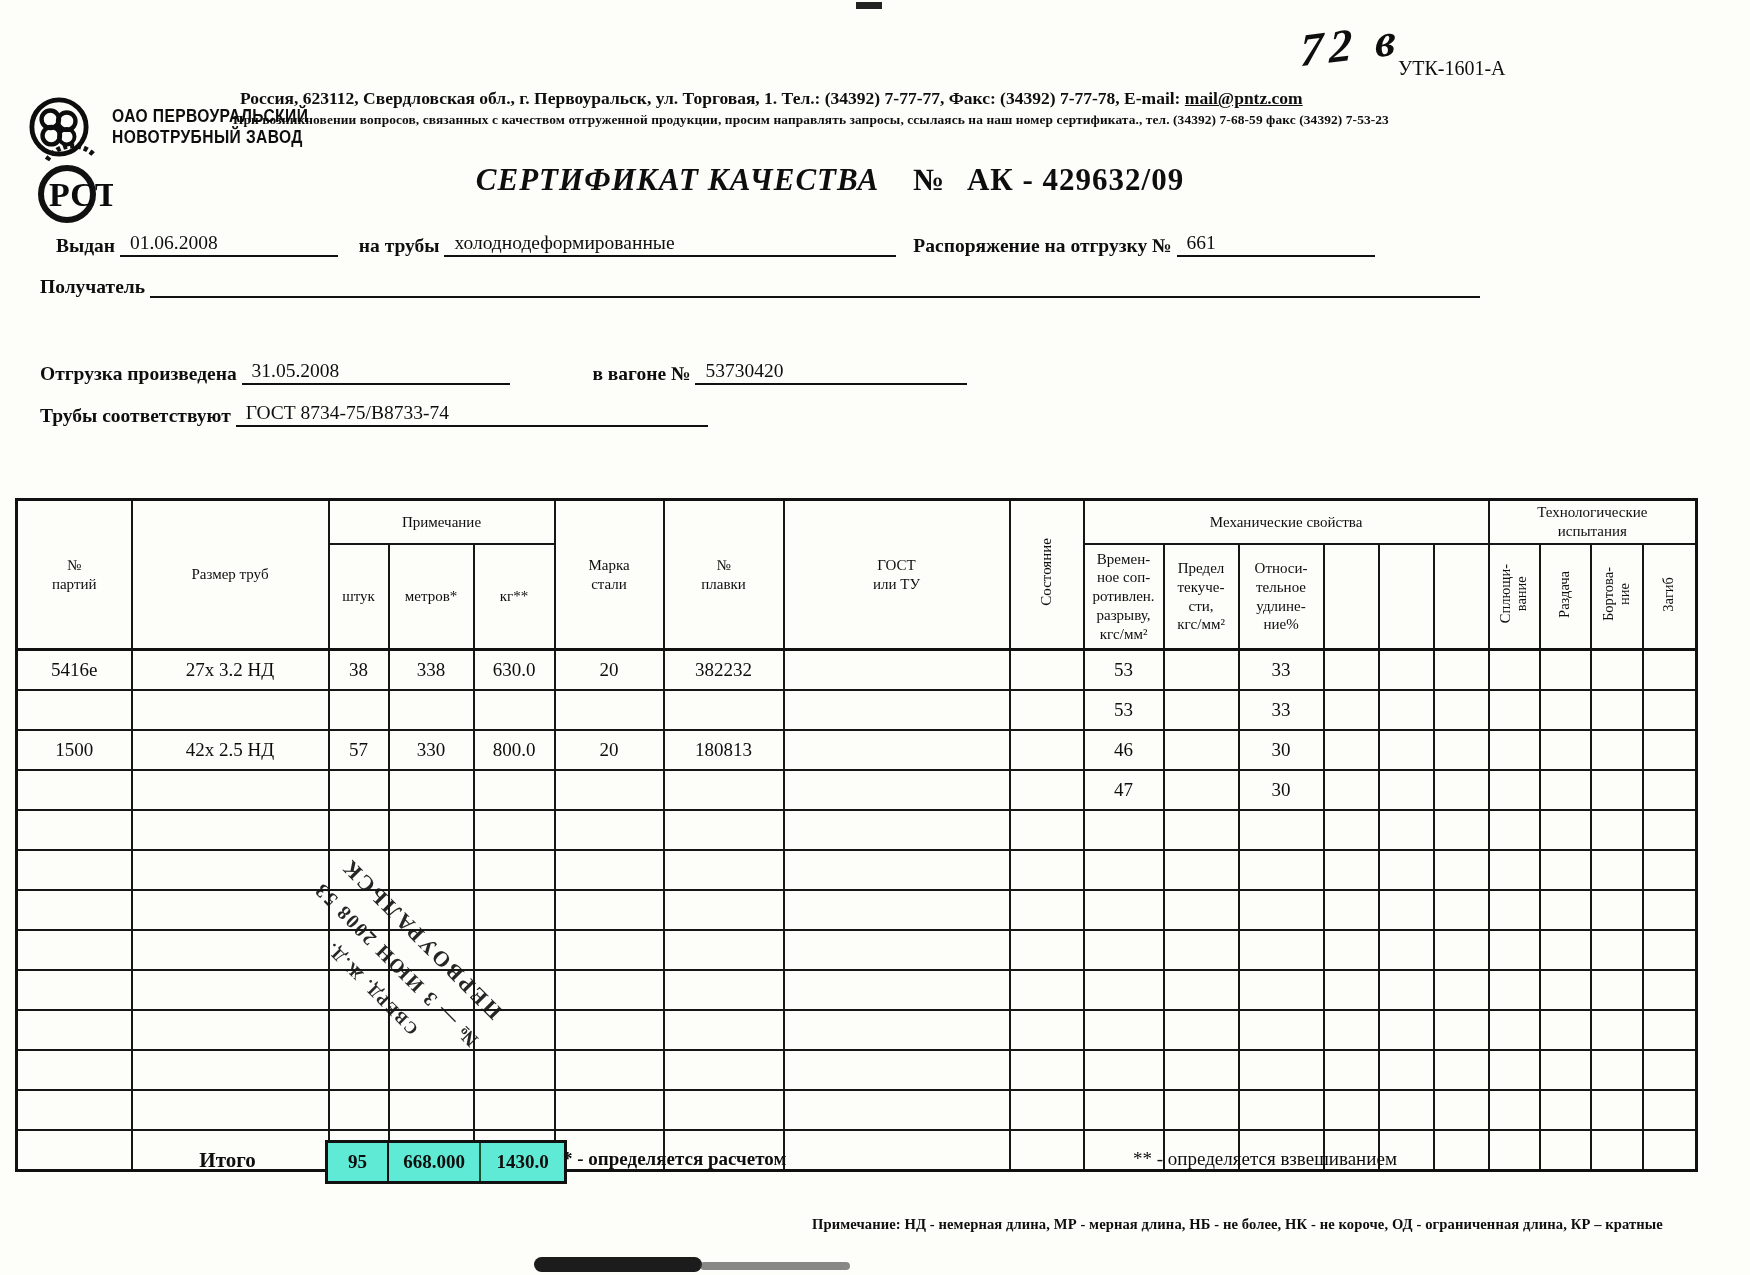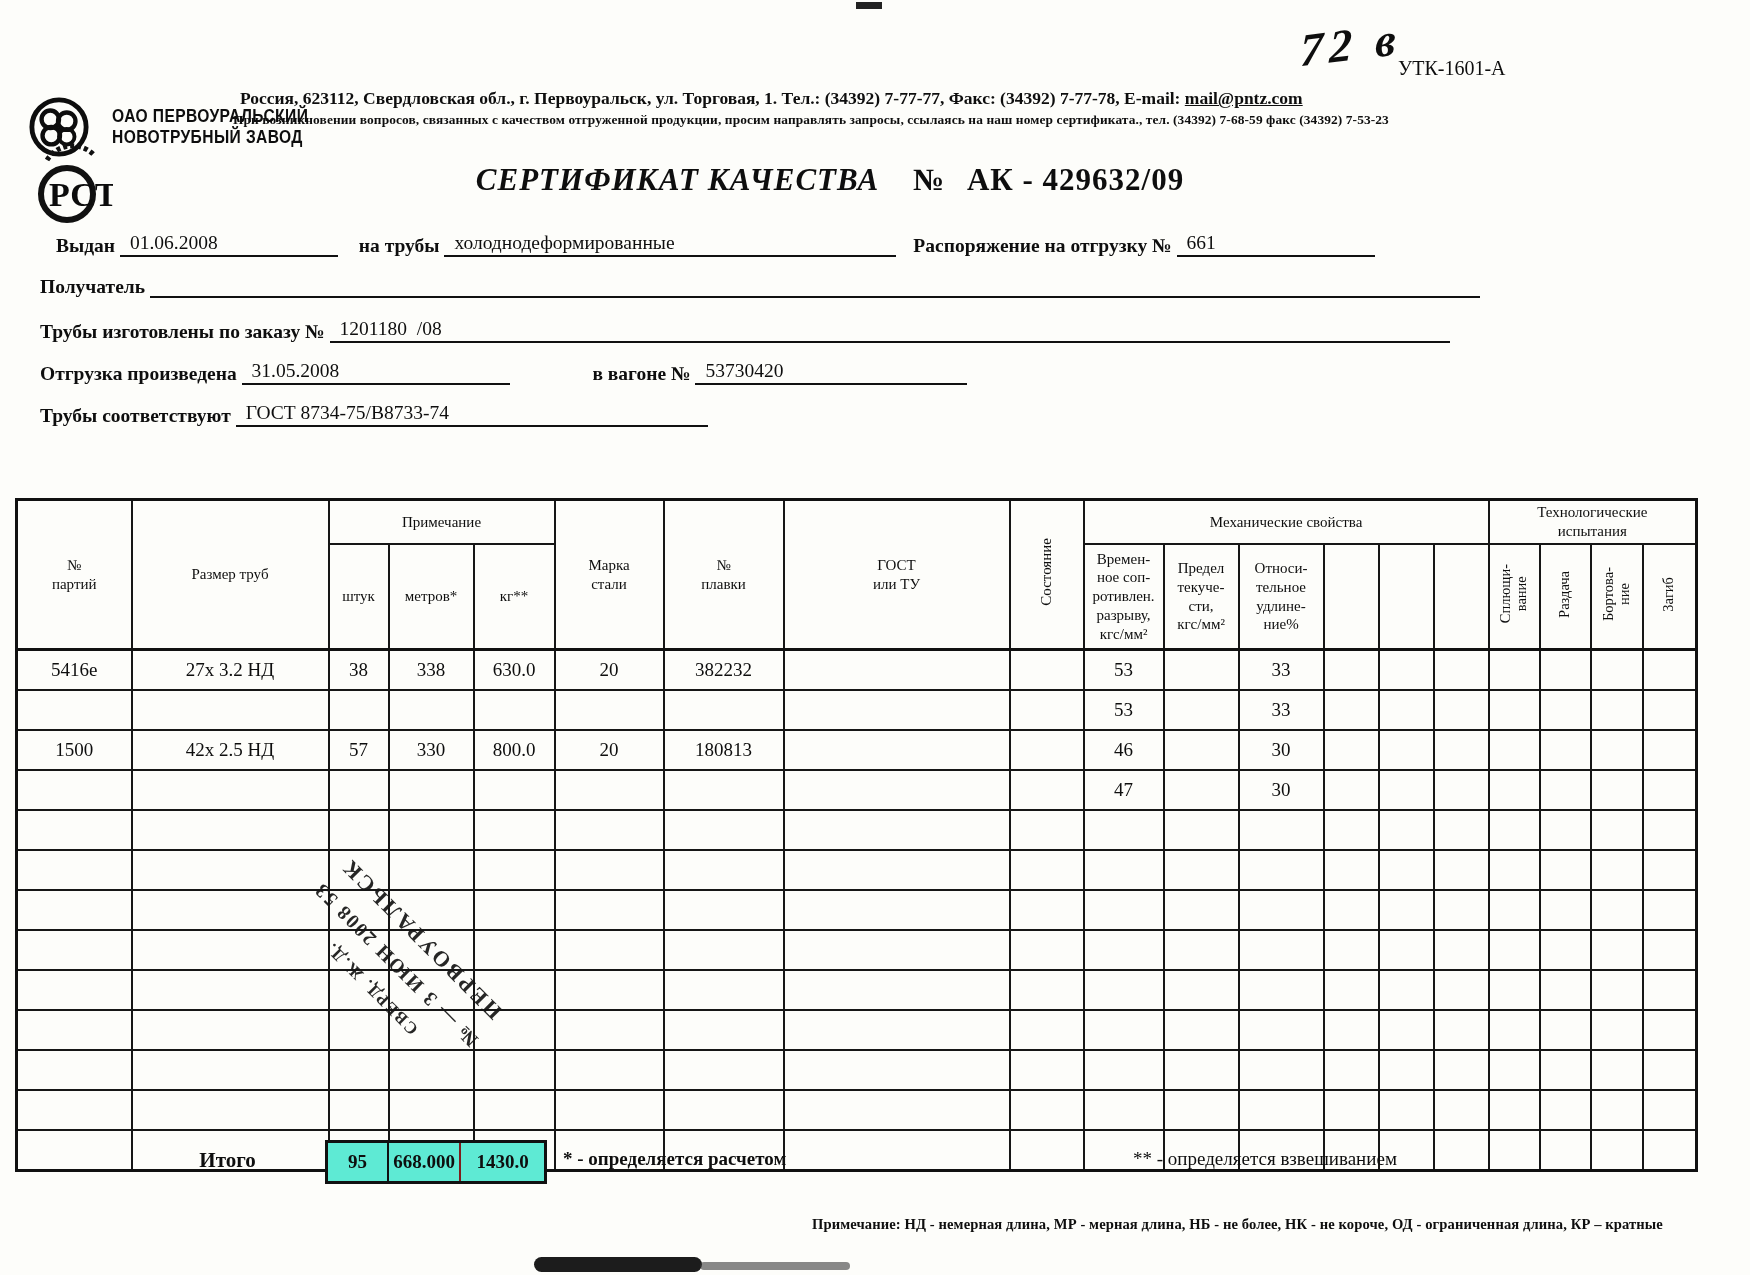--- a/index.html
+++ b/index.html
@@ -44,21 +44,21 @@
   tbody tr{height:38px;}
   .vert{writing-mode:vertical-rl;transform:rotate(180deg);display:inline-block;font-size:14.5px;line-height:1.1;white-space:pre-line;}
   tr.subhead th, thead th{background:transparent;}
   table.cert thead{border-bottom:3px solid #111;}
   
   .totals-label{position:absolute;left:130px;top:1148px;width:195px;text-align:center;font-size:21px;font-weight:bold;}
   .totals-box{position:absolute;left:325px;top:1140px;display:flex;border:3px solid #111;background:#5eead4;}
   .totals-box .tcell{height:38px;display:flex;align-items:center;justify-content:center;
     font-size:19px;font-weight:600;box-sizing:border-box;}
   .tcell.c1{width:61px;border-right:2px solid #111;}
-  .tcell.c2{width:72px;border-right:2px solid #7f1d1d;}
+  .tcell.c2{width:92px;border-right:2px solid #14532d;}
   .tcell.c3{width:83px;}
   .fnote1{position:absolute;left:563px;top:1148px;font-size:19px;font-weight:bold;}
   .fnote2{position:absolute;left:1133px;top:1148px;font-size:19px;font-weight:normal;}
   .note-line{position:absolute;left:812px;top:1216px;font-size:14.6px;font-weight:bold;letter-spacing:.1px;}
   
   .stamp{position:absolute;left:243px;top:845px;width:310px;height:235px;
     transform:rotate(225deg);display:flex;flex-direction:column;align-items:center;justify-content:center;
     gap:12px;color:#141414;opacity:.92;pointer-events:none;}
   .stamp .s1{font-size:17px;font-weight:bold;letter-spacing:2px;}
   .stamp .s2{font-size:20px;font-weight:bold;letter-spacing:2px;}
@@ -110,24 +110,20 @@
     <span class="uline" style="width:452px;">холоднодеформированные</span>
     <span class="flabel" style="margin-left:12px;">Распоряжение на отгрузку №</span>
     <span class="uline" style="width:198px;">661</span>
   </div>
 
   <div class="fline" style="left:40px;top:276px;">
     <span class="flabel">Получатель</span>
     <span class="uline" style="width:1330px;"></span>
   </div>
 
-  <div class="fline" style="left:40px;top:318px;">
-    <span class="flabel">Трубы изготовлены по заказу №</span>
-    <span class="uline" style="width:1120px;">1201180  /08</span>
-  </div>
 
   <div class="fline" style="left:40px;top:360px;">
     <span class="flabel">Отгрузка произведена</span>
     <span class="uline" style="width:268px;">31.05.2008</span>
     <span class="flabel" style="margin-left:78px;">в вагоне №</span>
     <span class="uline" style="width:272px;">53730420</span>
   </div>
 
   <div class="fline" style="left:40px;top:402px;">
     <span class="flabel">Трубы соответствуют</span>

